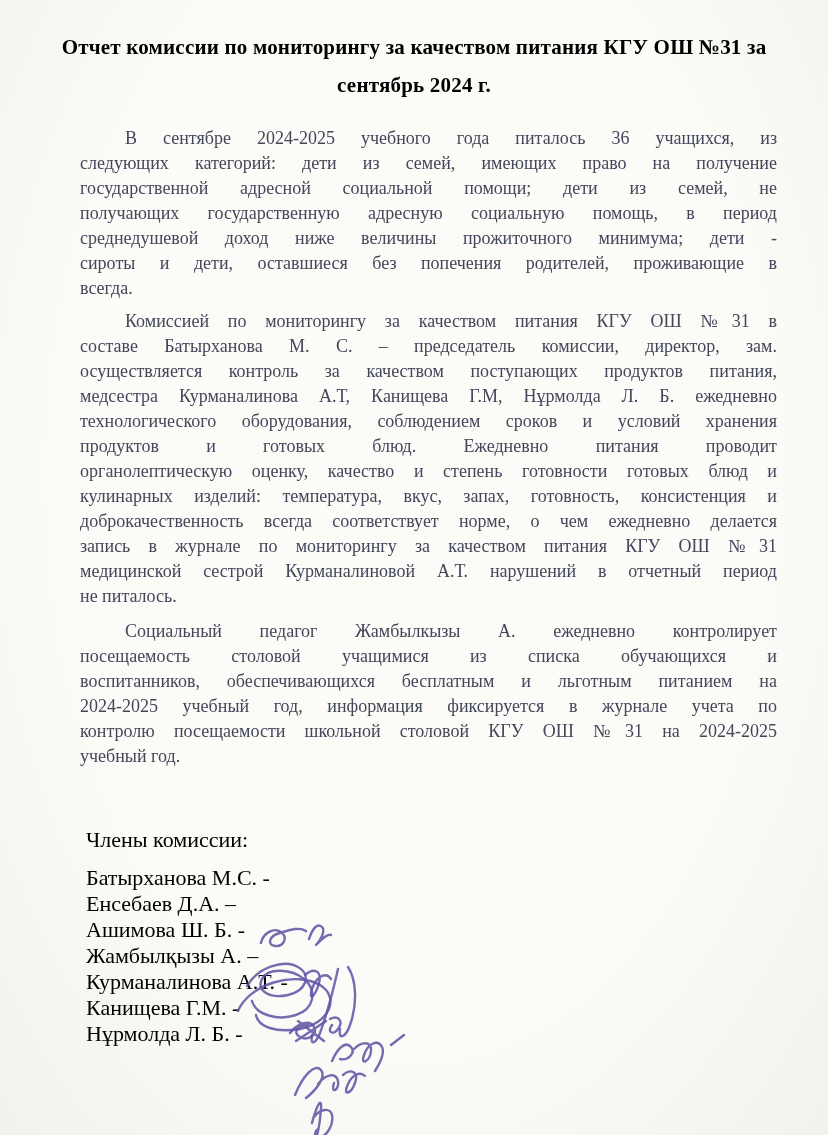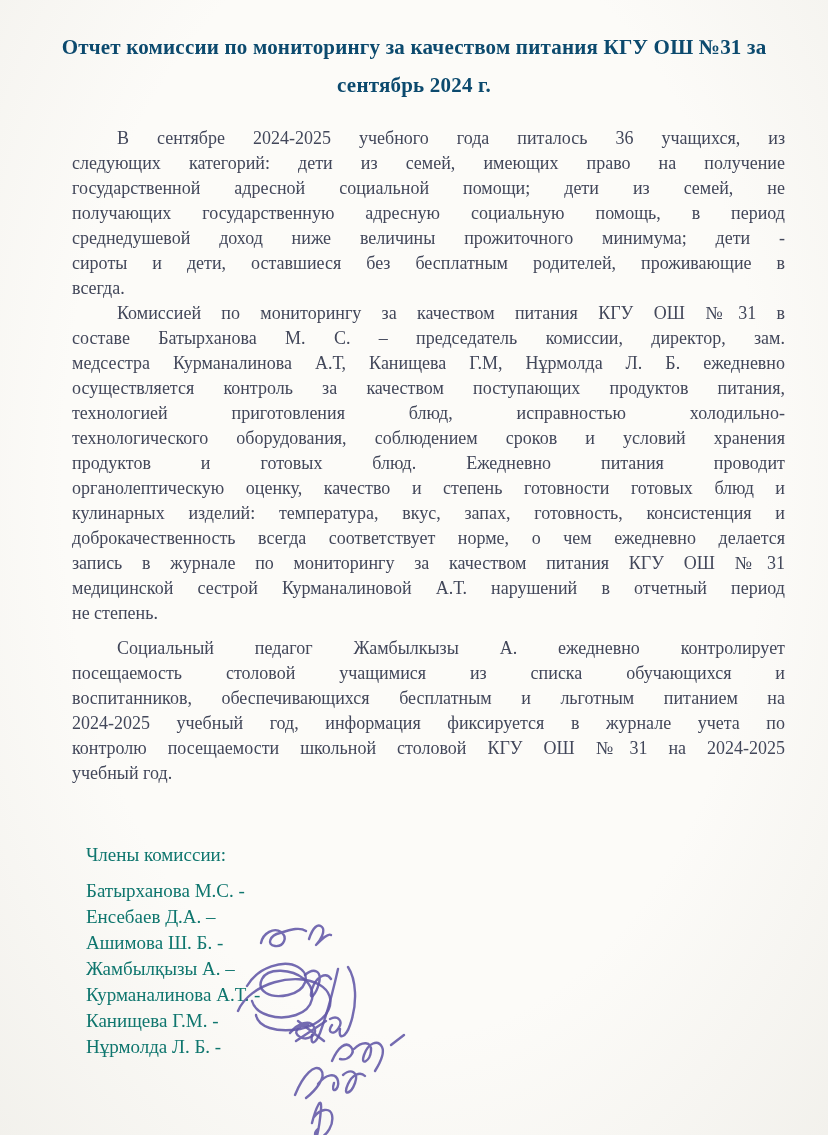--- a/index.html
+++ b/index.html
@@ -16,44 +16,44 @@
   .page {
     position: relative;
     width: 828px; height: 1135px;
   }
   .title {
     margin: 28px 60px 0 60px;
     text-align: center;
     font-weight: bold;
     font-size: 21px;
     line-height: 38px;
-    color: #0c4a6e;
+    color: #000000;
     letter-spacing: 0.2px;
   }
   .body-text {
     margin: 22px 43px 0 72px;
     width: 713px;
     font-size: 18px;
     line-height: 25px;
     color: #42475a;
   }
-  .para { margin: 0; }
+  .para { margin: 8px; }
   .para.gap { margin-top: 10px; }
   .line {
     display: block;
     text-align: justify;
     text-align-last: justify;
     white-space: normal;
   }
   .line.first { padding-left: 45px; }
   .line.last { text-align-last: left; }
   .commission {
     margin: 58px 43px 0 86px;
-    font-size: 19px;
-    color: #0f766e;
+    font-size: 22px;
+    color: #000000;
   }
   .commission-label { margin-bottom: 12px; }
   .member {
     height: 26px;
     line-height: 26px;
   }
   .signatures {
     position: absolute;
     left: 0; top: 855px;
     width: 828px; height: 280px;
@@ -79,38 +79,37 @@
   </div>
 
   <div class="body-text">
 
     <div class="para">
       <span class="line first">В сентябре 2024-2025 учебного года питалось 36 учащихся, из</span>
       <span class="line">следующих категорий: дети из семей, имеющих право на получение</span>
       <span class="line">государственной адресной социальной помощи; дети из семей, не</span>
       <span class="line">получающих государственную адресную социальную помощь, в период</span>
       <span class="line">среднедушевой доход ниже величины прожиточного минимума; дети -</span>
-      <span class="line">сироты и дети, оставшиеся без бесплатным родителей, проживающие в</span>
+      <span class="line">сироты и дети, оставшиеся без попечения родителей, проживающие в</span>
       <span class="line last">всегда.</span>
     </div>
 
     <div class="para">
       <span class="line first">Комиссией по мониторингу за качеством питания КГУ ОШ №31 в</span>
       <span class="line">составе Батырханова М. С. – председатель комиссии, директор, зам.</span>
+      <span class="line">осуществляется контроль за качеством поступающих продуктов питания,</span>
       <span class="line">медсестра Курманалинова А.Т, Канищева Г.М, Нұрмолда Л. Б. ежедневно</span>
-      <span class="line">осуществляется контроль за качеством поступающих продуктов питания,</span>
-      <span class="line">технологией приготовления блюд, исправностью холодильно-</span>
       <span class="line">технологического оборудования, соблюдением сроков и условий хранения</span>
       <span class="line">продуктов и готовых блюд. Ежедневно питания проводит</span>
       <span class="line">органолептическую оценку, качество и степень готовности готовых блюд и</span>
       <span class="line">кулинарных изделий: температура, вкус, запах, готовность, консистенция и</span>
       <span class="line">доброкачественность всегда соответствует норме, о чем ежедневно делается</span>
       <span class="line">запись в журнале по мониторингу за качеством питания КГУ ОШ №31</span>
       <span class="line">медицинской сестрой Курманалиновой А.Т. нарушений в отчетный период</span>
-      <span class="line last">не степень.</span>
+      <span class="line last">не питалось.</span>
     </div>
 
     <div class="para gap">
       <span class="line first">Социальный педагог Жамбылкызы А. ежедневно контролирует</span>
       <span class="line">посещаемость столовой учащимися из списка обучающихся и</span>
       <span class="line">воспитанников, обеспечивающихся бесплатным и льготным питанием на</span>
       <span class="line">2024-2025 учебный год, информация фиксируется в журнале учета по</span>
       <span class="line">контролю посещаемости школьной столовой КГУ ОШ №31 на 2024-2025</span>
       <span class="line last">учебный год.</span>
     </div>

